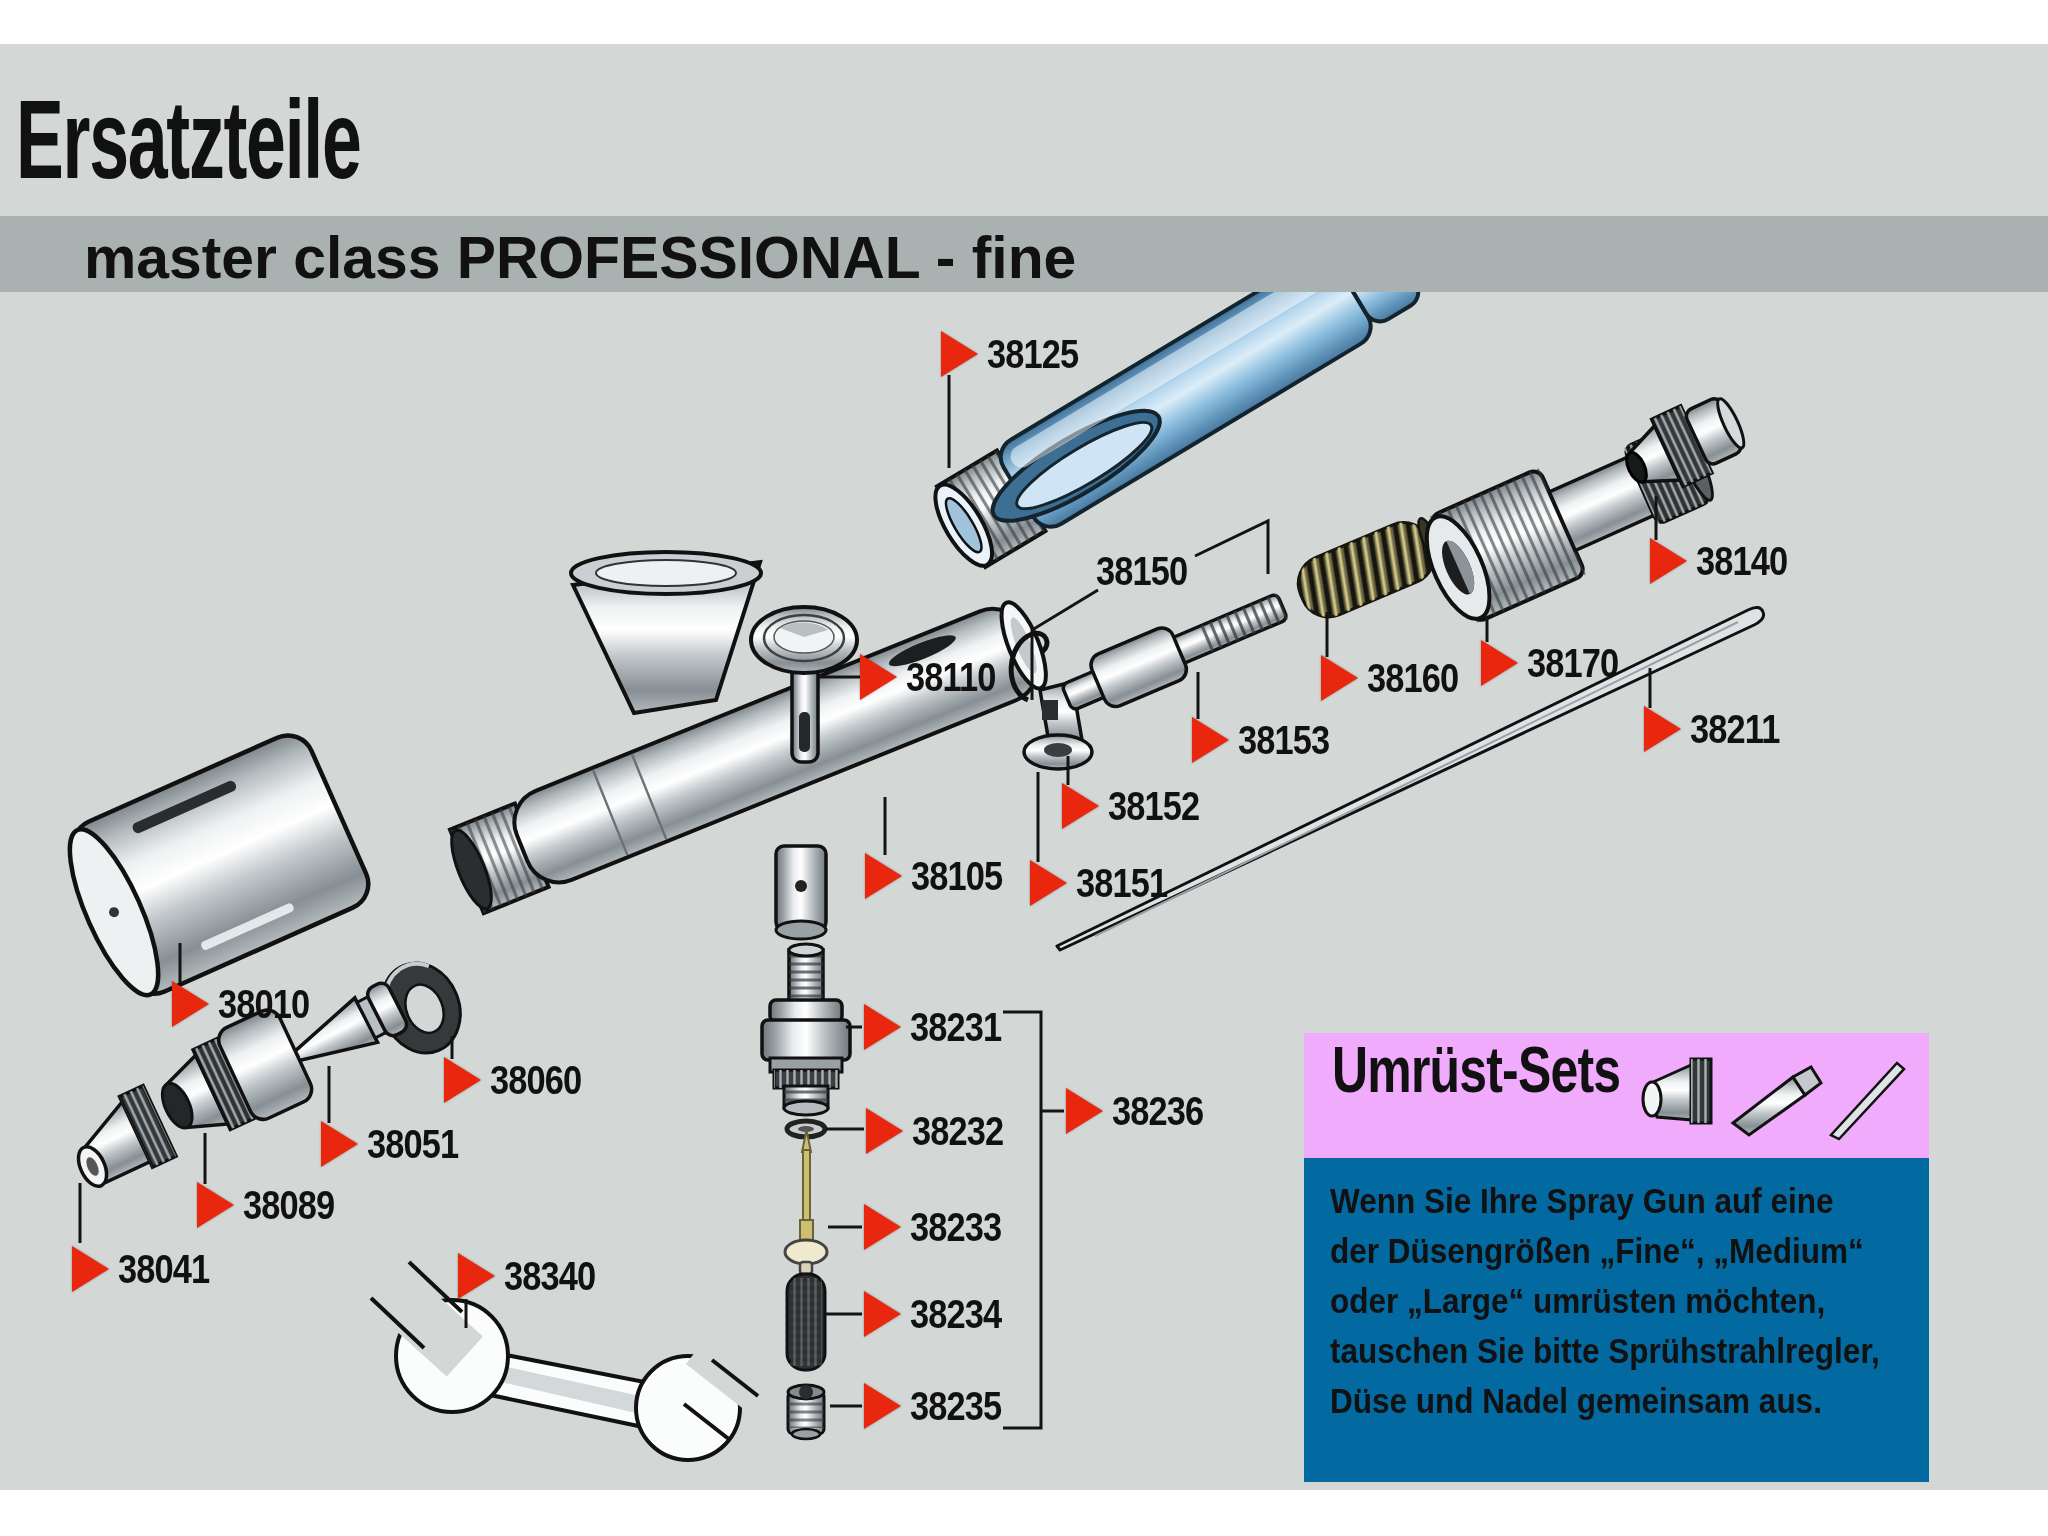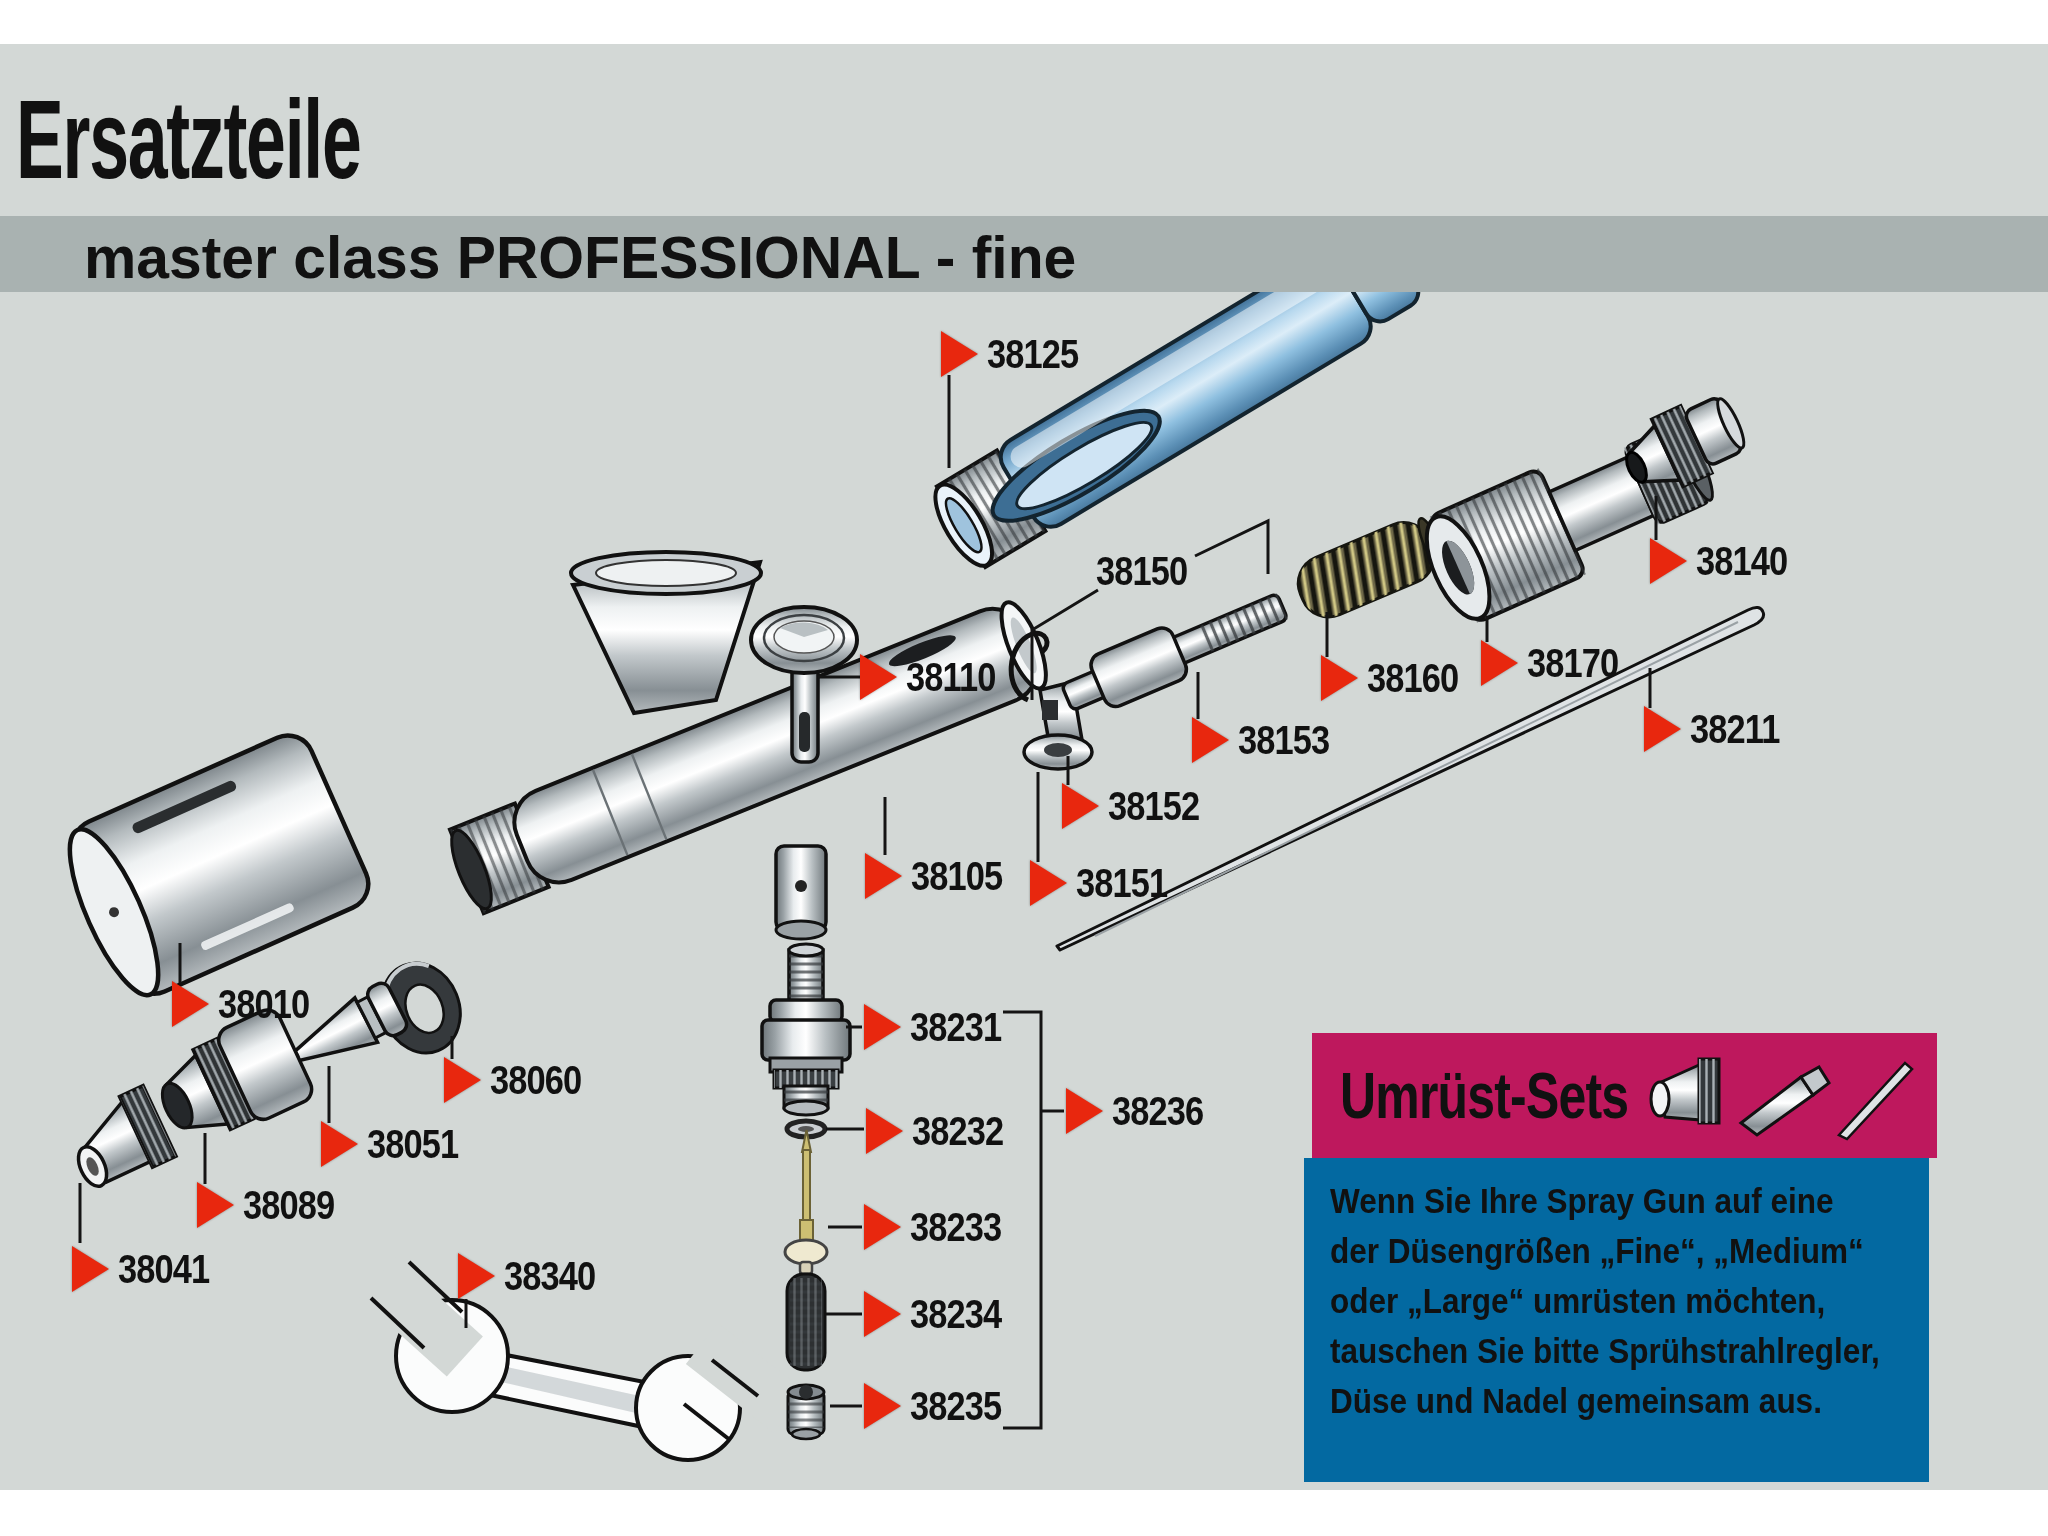--- a/index.html
+++ b/index.html
@@ -12,22 +12,22 @@
   .band{position:absolute;left:0;top:216px;width:2048px;height:76px;background:#a9b2b1;
         display:flex;align-items:flex-end;}
   .band-text{font-size:60px;font-weight:bold;margin-left:84px;letter-spacing:0;
         transform:scaleX(.98);transform-origin:left center;white-space:nowrap;}
   .label{position:absolute;display:flex;align-items:center;height:46px;gap:9px;text-align:center;}
   .flag{width:0;height:0;border-top:23px solid transparent;border-bottom:23px solid transparent;
         border-left:37px solid #e8270e;filter:drop-shadow(0 0 1px rgba(0,0,0,.35));}
   .num{font-size:40px;font-weight:bold;line-height:1;letter-spacing:-1px;
         transform:scaleX(.86);transform-origin:left center;white-space:nowrap;}
   .info-box{position:absolute;left:1304px;top:1033px;width:625px;height:449px;}
-  .info-header{position:absolute;left:0;top:0;width:625px;height:125px;background:#be185d;
-        display:flex;align-items:center;margin-left:8px;}
+  .info-header{position:absolute;left:0;top:0;width:625px;height:125px;background:#f0abfc;
+        display:flex;}
   .info-title{font-size:64px;font-weight:bold;margin-left:28px;letter-spacing:-1px;
         transform:scaleX(.78);transform-origin:left center;white-space:nowrap;}
   .info-icons{position:absolute;right:14px;top:10px;}
   .info-body{position:absolute;left:0;top:125px;width:625px;height:324px;background:#0369a1;}
   .info-line{font-size:35px;font-weight:bold;line-height:50px;margin-left:26px;
         transform:scaleX(.9);transform-origin:left center;white-space:nowrap;}
   .info-body .pad{height:18px;}
 </style>
 </head>
 <body>

